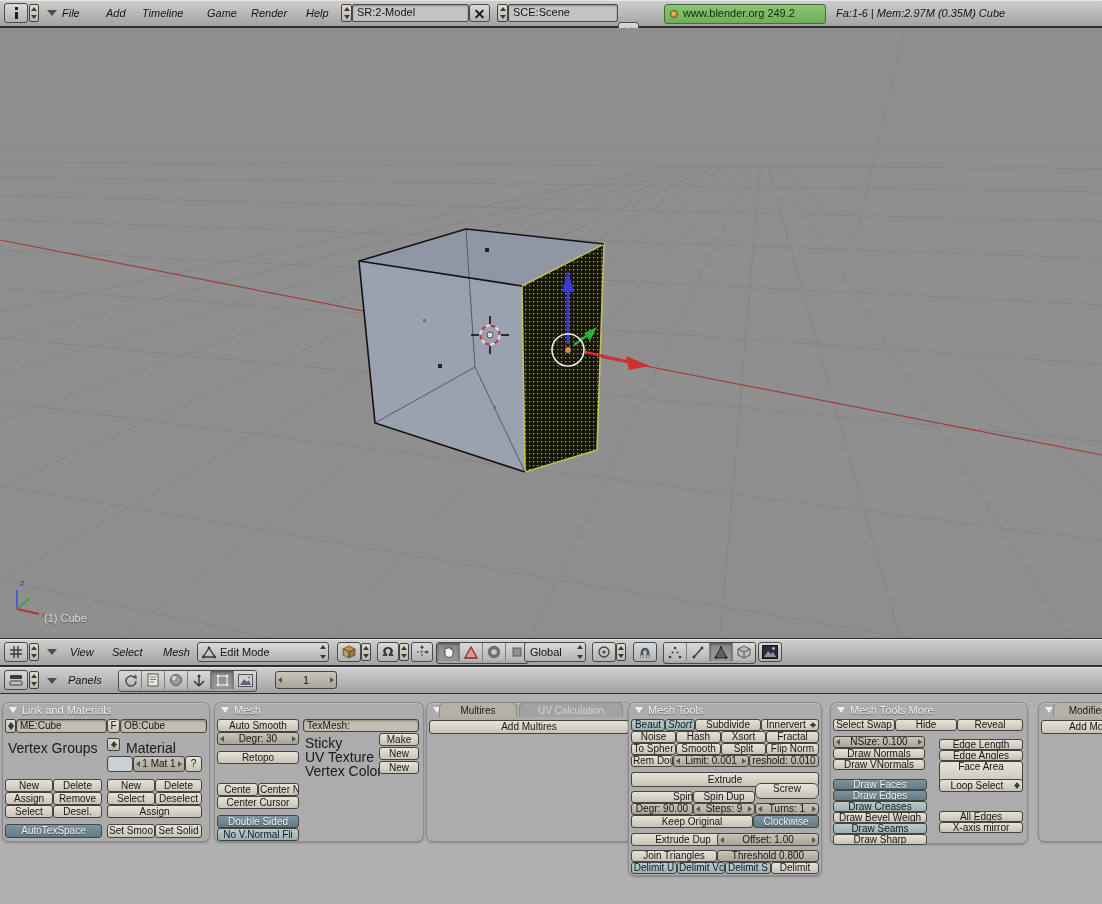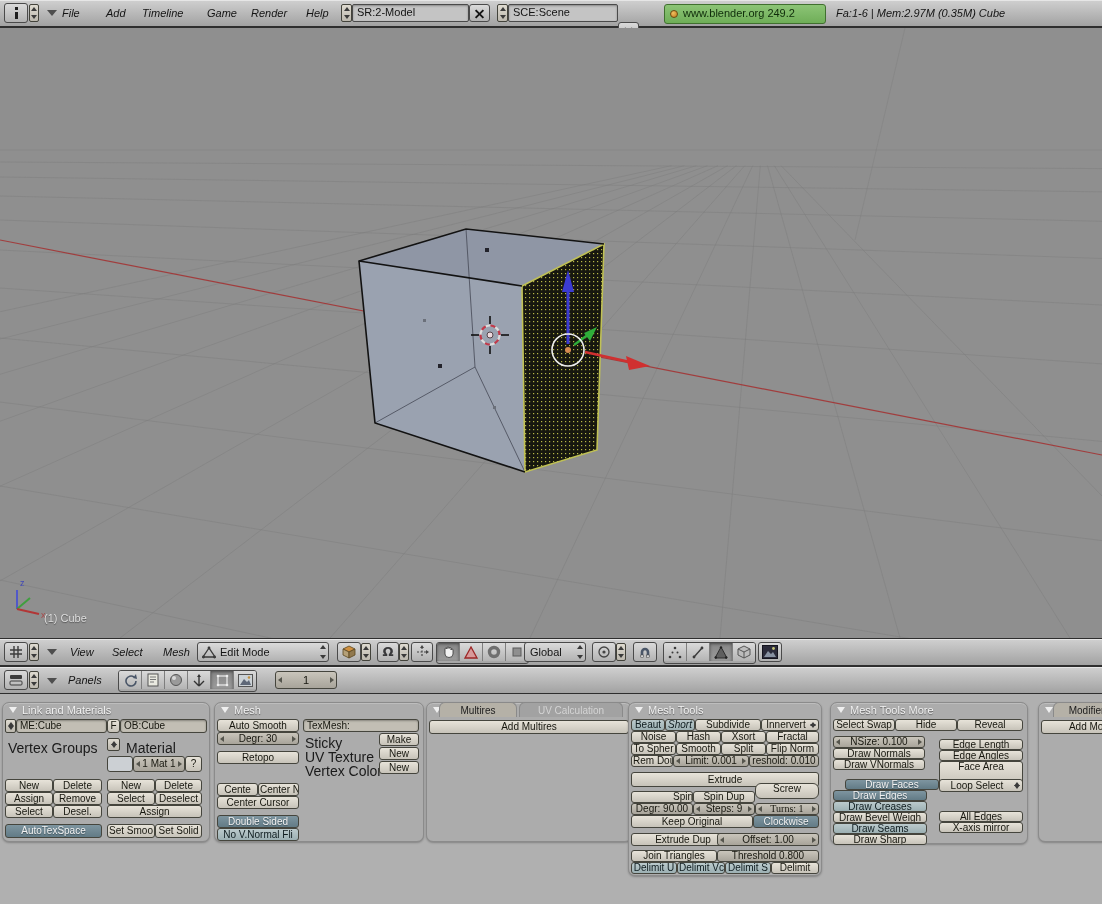--- a/index.html
+++ b/index.html
@@ -544,21 +544,21 @@
       <div class="b" style="left:2px;top:69px;width:188px;height:15px;line-height:13px;">Extrude</div>
       <div class="b" style="left:2px;top:88px;width:62px;height:12px;line-height:10px;padding-left:41px;">Spin</div>
       <div class="b" style="left:64px;top:88px;width:62px;height:12px;line-height:10px;">Spin Dup</div>
       <div class="b" style="left:126px;top:80px;width:64px;height:16px;line-height:10px;border-radius:6px;">Screw</div>
       <div class="b num" style="left:2px;top:100px;width:62px;height:12px;line-height:10px;">Degr: 90.00</div>
       <div class="b num" style="left:64px;top:100px;width:62px;height:12px;line-height:10px;">
         <span class="la"></span>
         <span>Steps: 9</span>
         <span class="ra"></span>
       </div>
-      <div class="b num" style="left:126px;top:100px;width:64px;height:12px;line-height:10px;font-family:Liberation Serif, serif;">
+      <div class="b num" style="left:126px;top:100px;width:64px;height:12px;line-height:10px;">
         <span class="la"></span>
         <span>Turns: 1</span>
         <span class="ra"></span>
       </div>
       <div class="b" style="left:2px;top:112px;width:122px;">Keep Original</div>
       <div class="b dk" style="left:124px;top:112px;width:66px;">Clockwise</div>
       <div class="b" style="left:2px;top:130px;width:104px;">Extrude Dup</div>
       <div class="b num" style="left:88px;top:130px;width:102px;">
         <span class="la"></span>
         <span>Offset: 1.00</span>
@@ -584,21 +584,21 @@
         <span>NSize: 0.100</span>
         <span class="ra"></span>
       </div>
       <div class="b" style="left:2px;top:45px;width:92px;height:11px;line-height:9px;">Draw Normals</div>
       <div class="b" style="left:2px;top:56px;width:92px;height:11px;line-height:9px;">Draw VNormals</div>
 
       <div class="b" style="left:108px;top:36px;width:84px;height:11px;line-height:9px;">Edge Length</div>
       <div class="b" style="left:108px;top:47px;width:84px;height:11px;line-height:9px;">Edge Angles</div>
       <div class="b" style="left:108px;top:58px;width:84px;height:25px;line-height:9px;">Face Area</div>
 
-      <div class="b dk" style="left:14px;top:76px;width:94px;height:11px;line-height:9px;text-align:center;">Draw Faces</div>
+      <div class="b dk" style="left:2px;top:76px;width:94px;height:11px;line-height:9px;text-align:center;">Draw Faces</div>
       <div class="b dk" style="left:2px;top:87px;width:94px;height:11px;line-height:9px;">Draw Edges</div>
       <div class="b lt" style="left:2px;top:98px;width:94px;height:11px;line-height:9px;">Draw Creases</div>
       <div class="b" style="left:2px;top:109px;width:94px;height:11px;line-height:9px;">Draw Bevel Weigh</div>
       <div class="b lt" style="left:2px;top:120px;width:94px;height:11px;line-height:9px;">Draw Seams</div>
       <div class="b" style="left:2px;top:131px;width:94px;height:11px;line-height:9px;">Draw Sharp</div>
 
       <div class="b" style="left:108px;top:76px;width:84px;height:13px;padding-right:9px;">
         <span>Loop Select</span>
         <span class="mst">
             <i class="u"></i>

